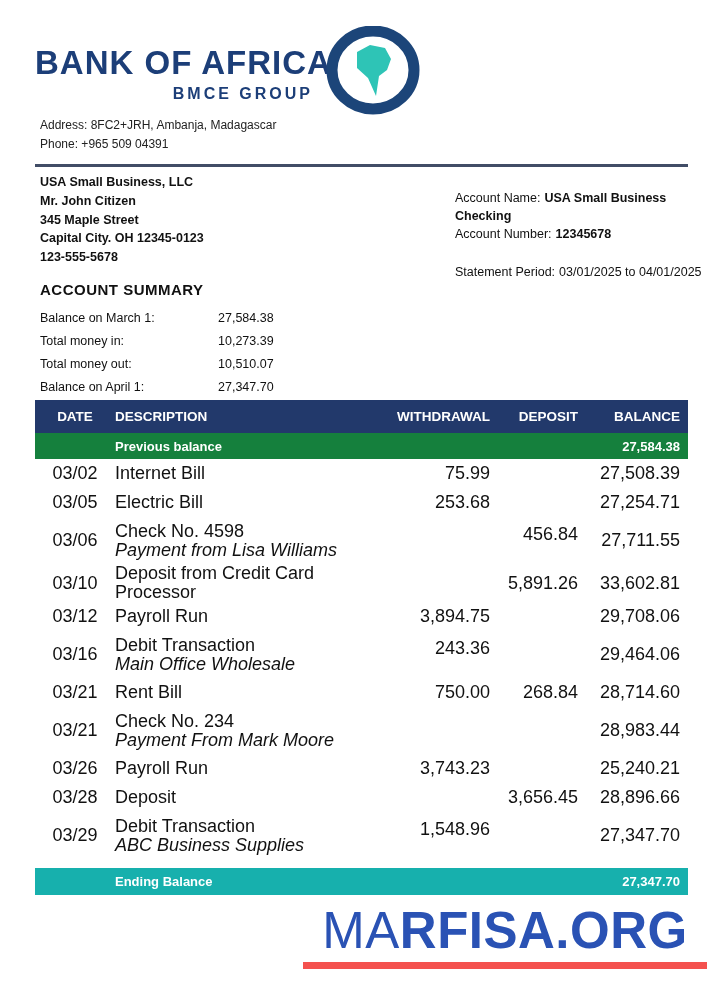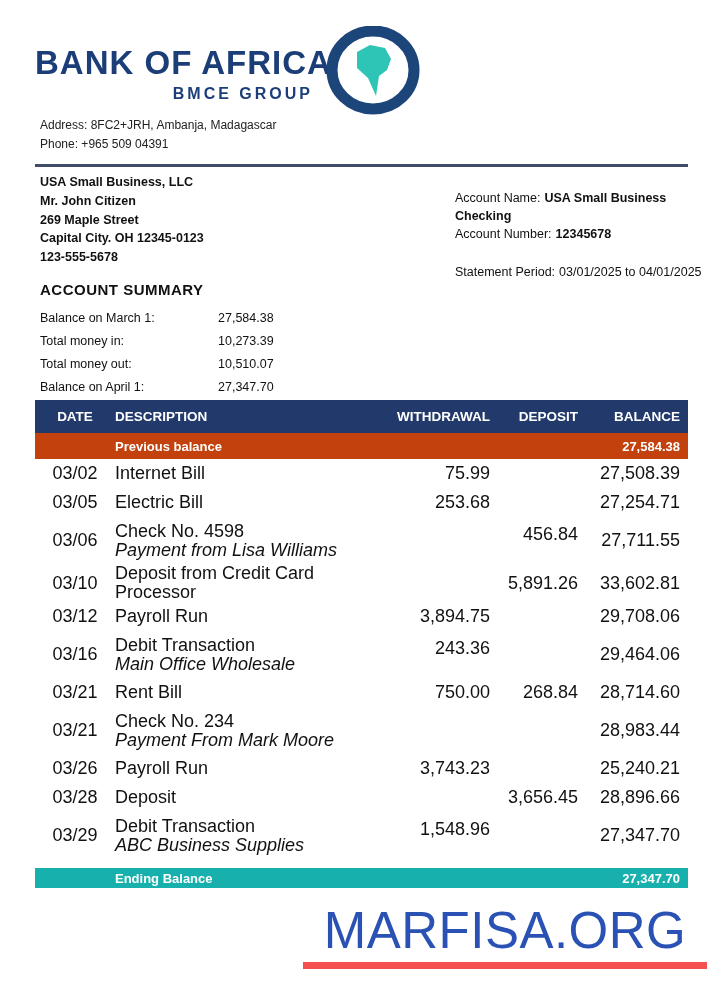--- a/index.html
+++ b/index.html
@@ -33,45 +33,45 @@
   
   .txn { position:absolute; left:35px; top:400px; width:653px; }
   table { border-collapse:collapse; table-layout:fixed; width:653px; }
   col.c-date {width:80px;} col.c-desc {width:230px;} col.c-wd {width:147px;} col.c-dep {width:88px;} col.c-bal {width:108px;}
   thead th { background:#22396b; color:#ffffff; font-size:13.5px; font-weight:bold; height:33px; padding:0; }
   th.h-date { text-align:center; }
   th.h-desc { text-align:left; }
   th.h-num  { text-align:right; padding-right:2px; }
   th.h-bal  { text-align:right; padding-right:8px; }
 
-  tr.prev-row td { background:#c2410c; color:#ffffff; font-weight:bold; font-size:13px; height:26px; }
+  tr.prev-row td { background:#15803d; color:#ffffff; font-weight:bold; font-size:13px; height:26px; }
   tr.prev-row td.balance { text-align:right; padding-right:8px; }
 
   tbody td { font-size:18px; color:#111; vertical-align:middle; padding:0; }
   td.date { text-align:center; }
   td.desc { text-align:left; line-height:19px; }
   td.desc .line2 { font-style:italic; }
   td.num  { text-align:right; padding-right:2px; }
   td.balance { text-align:right; padding-right:8px; }
   tr.single { height:29px; }
   tr.double { height:47px; }
   tr.double td.num { vertical-align:top; padding-top:7px; }
 
   .teal-bar {
-    margin-top:9px; width:653px; height:20px; background:#17b0ad; color:#ffffff;
+    margin-top:9px; width:653px; height:27px; background:#17b0ad; color:#ffffff;
     font-size:13px; font-weight:bold; display:flex; align-items:center; box-sizing:border-box;
   }
   .teal-bar .bar-label { margin-left:80px; }
   .teal-bar .bar-value { margin-left:auto; margin-right:8px; }
 
   
   .footer { position:absolute; left:303px; top:905px; width:404px; text-align:center; }
   .footer .wordmark { font-size:51px; line-height:1; color:#2a52b4; letter-spacing:0.5px; white-space:nowrap; }
   .footer .wm-light { font-weight:400; }
-  .footer .wm-bold  { font-weight:400; }
+  .footer .wm-bold  { font-weight:700; }
   .footer .redline { margin-top:6px; height:7px; width:100%; background:#f4514e; }
 </style>
 </head>
 <body>
 
 <div class="sheet">
 
   <div class="brand-text">
     <div class="bank-name">BANK OF AFRICA</div>
     <div class="bank-group">BMCE GROUP</div>
@@ -85,21 +85,21 @@
   <div class="contact">
     <div>Address: 8FC2+JRH, Ambanja, Madagascar</div>
     <div>Phone: +965 509 04391</div>
   </div>
 
   <div class="divider"></div>
 
   <div class="customer">
     <div>USA Small Business, LLC</div>
     <div>Mr. John Citizen</div>
-    <div>269 Maple Street</div>
+    <div>345 Maple Street</div>
     <div>Capital City. OH 12345-0123</div>
     <div>123-555-5678</div>
   </div>
 
   <div class="acct">
     <div>
       <span class="lbl">Account Name:</span><strong>USA Small Business Checking</strong>
     </div>
     <div>
       <span class="lbl">Account Number:</span><strong>12345678</strong>

